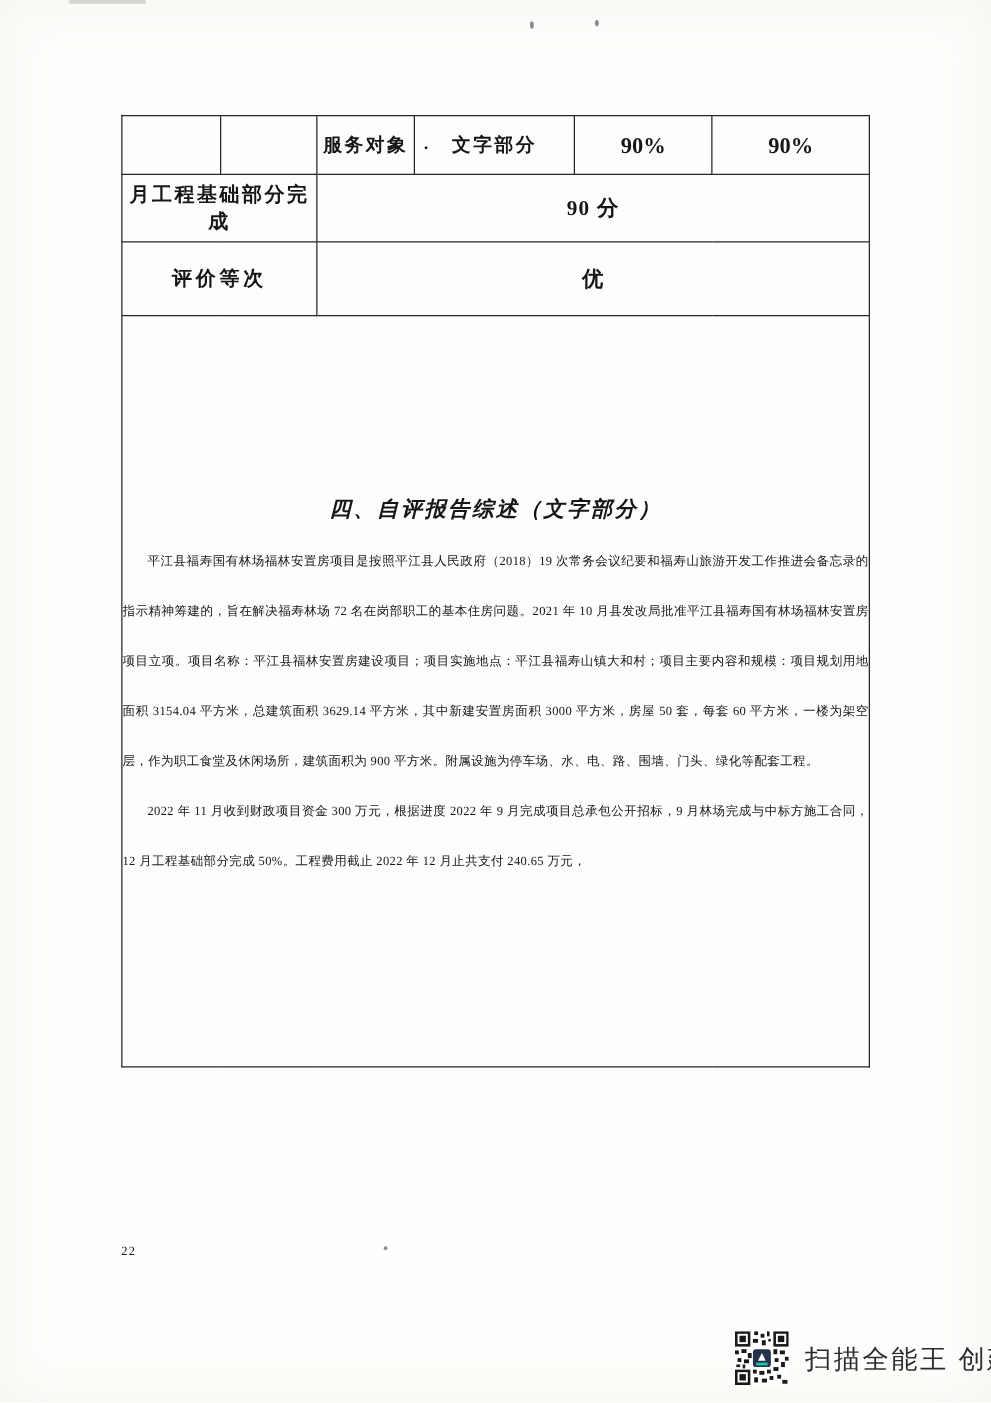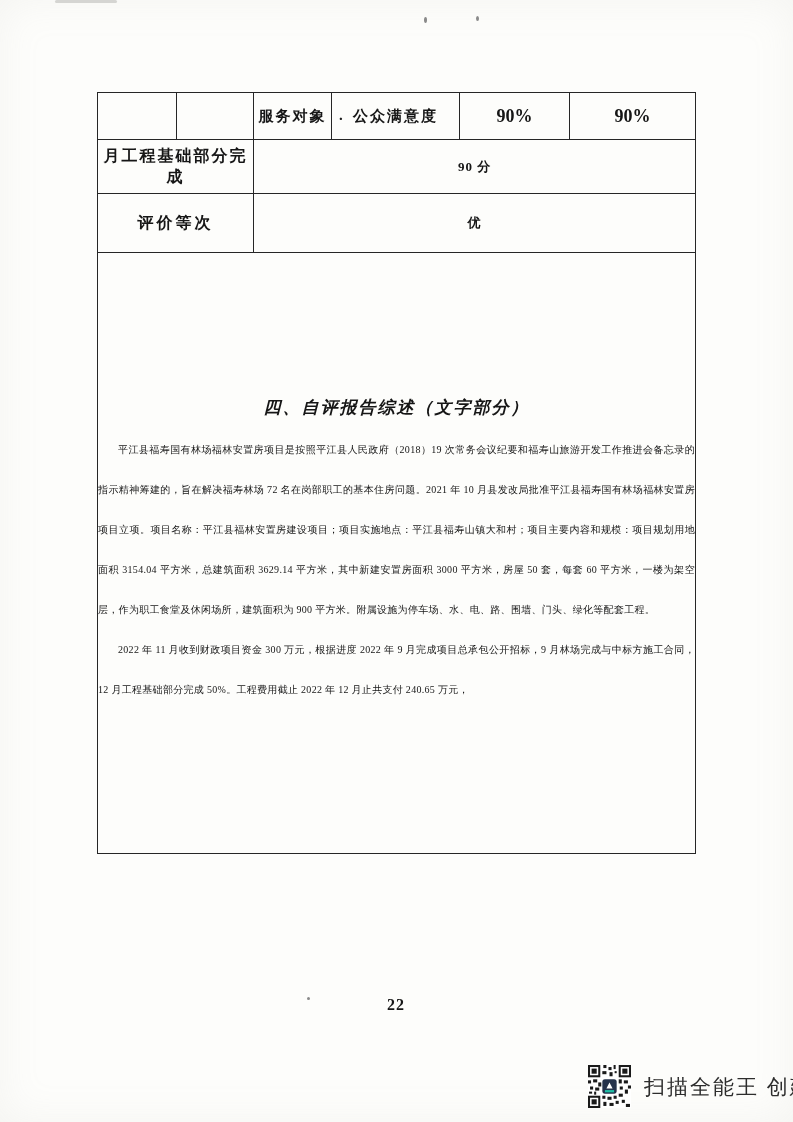--- a/index.html
+++ b/index.html
@@ -25,21 +25,21 @@
   }
   table.perf td {
     border:1.6px solid #262626;
     font-weight:bold; text-align:center; vertical-align:middle;
     padding:0; overflow:hidden;margin-top:16px;
   }
   tr.r1 td { height:46px; font-size:15px; letter-spacing:2px; }
   tr.r1 td.num { letter-spacing:0; font-size:18px; }
   tr.r2 td { height:53px; font-size:16px; letter-spacing:2px; }
   tr.r3 td { height:58px; font-size:16px; letter-spacing:3px; }
-  tr.r2 td.val, tr.r3 td.val { font-size:13px; letter-spacing:1px; }
+  tr.r2 td.val, tr.r3 td.val { font-size:17px; letter-spacing:1px; }
   td.report-cell {
     height:600px; vertical-align:top; text-align:left;
     padding:58px 12px 0 12px;
   }
   .cell-rel { position:relative; }
   .stray-dot {
     position:absolute; left:7px; top:14px; font-size:15px;
     letter-spacing:0; color:#1c1c1c;
   }
 
@@ -49,21 +49,21 @@
     letter-spacing:2px; line-height:24px; margin:0 0 10px 0;font-style:italic;
   }
   .report-para {
     margin:0; font-size:10px; font-weight:normal; line-height:40px;
     text-align:justify; text-indent:2em; letter-spacing:0.3px;
   }
 
   
   .page-number {
     position:absolute; left:97px; top:996px; width:598px;
-    text-align:center; font-size:16px; font-weight:bold; letter-spacing:1px;
+    text-align:left; font-size:10px; font-weight:normal; letter-spacing:1px;
   }
   .watermark {
     position:absolute; left:588px; top:1065px;
     display:flex; align-items:center; gap:13px;
   }
   .qr { width:43px; height:43px; display:block; }
   .wm-label {
     font-family:"Liberation Sans","DejaVu Sans",sans-serif;
     font-size:21px; color:#2d2d2d; letter-spacing:2px; white-space:nowrap;
   }
@@ -87,21 +87,21 @@
         <col style="width:110px">
         <col style="width:126px">
     </colgroup>
     <tbody>
         <tr class="r1">
       <td></td>
       <td></td>
       <td>服务对象</td>
       <td class="cell-rel">
         <span class="stray-dot">.</span>
-        <span>公众满意度</span>
+        <span>文字部分</span>
       </td>
       <td class="num">90%</td>
       <td class="num">90%</td>
     </tr>
     <tr class="r2">
       <td colspan="2">月工程基础部分完成</td>
       <td colspan="4" class="val">90 分</td>
     </tr>
     <tr class="r3">
       <td colspan="2">评价等次</td>

